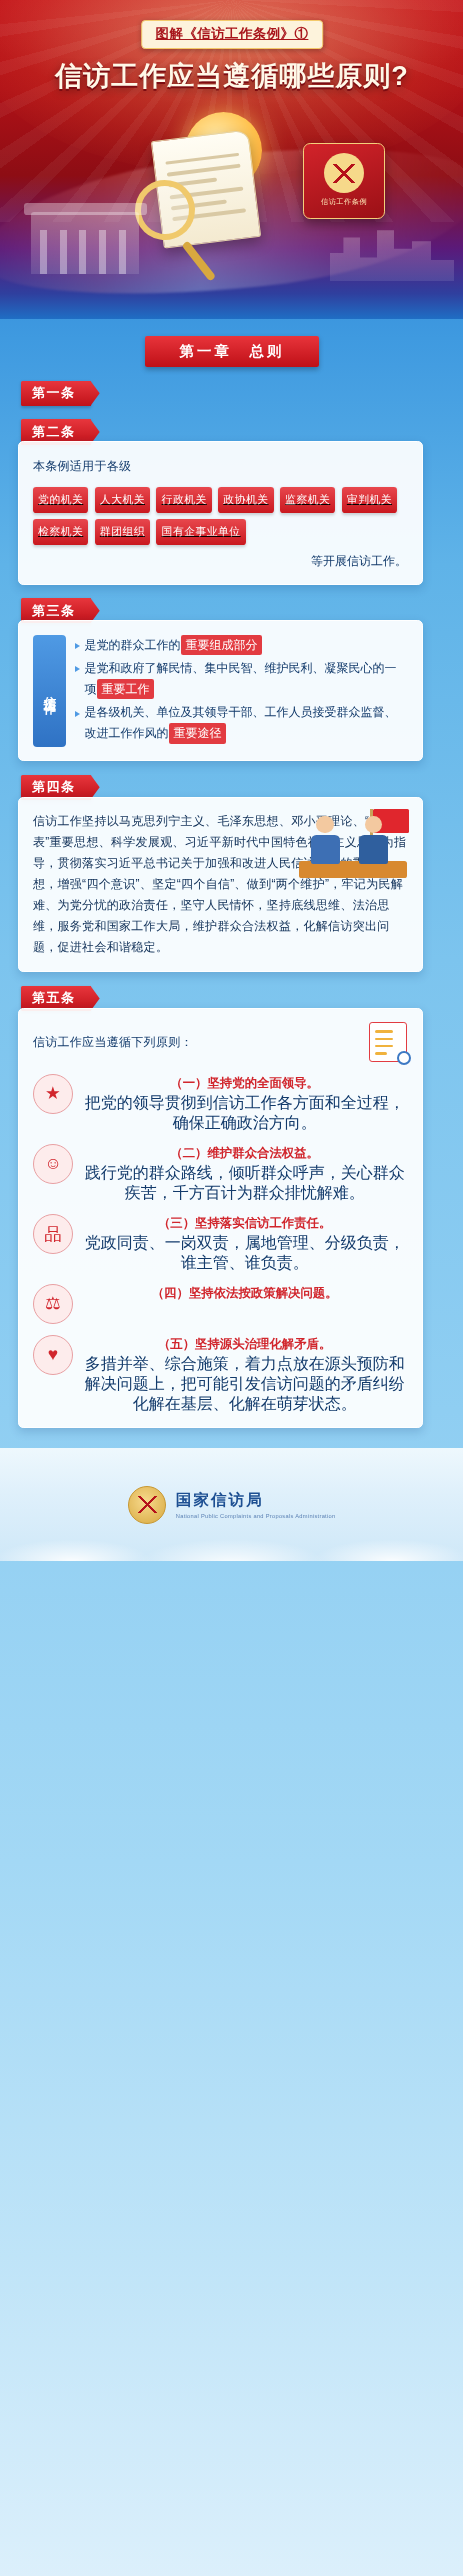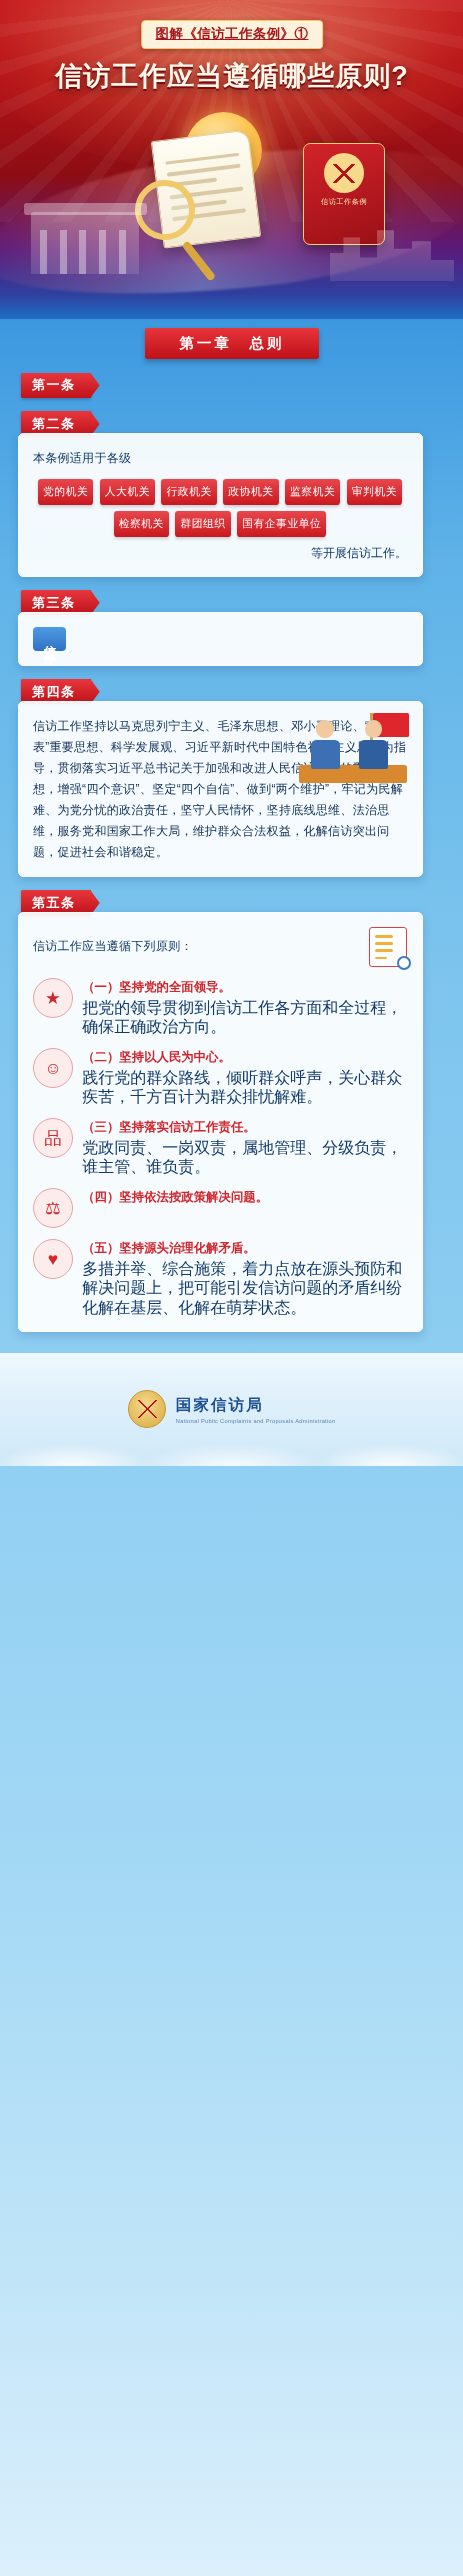--- a/index.html
+++ b/index.html
@@ -99,21 +99,21 @@
     border: 6.7px solid #f0c96b; border-radius: 50%;
     background: rgba(255,255,255,.22);
     transform: rotate(10deg);
   }
   .magnifier::after {
     content: ""; position: absolute; left: 49px; top: 49px;
     width: 46px; height: 8.2px; border-radius: 4.1px; background: #d8a83f;
     transform: rotate(42deg); transform-origin: left center;
   }
   .emblem-badge {
-    position: absolute; left: 303px; top: 40px; width: 82px; height: 102px;
+    position: absolute; left: 303px; top: 40px; width: 82px; height: 76px;
     border-radius: 7.2px;
     background: linear-gradient(160deg, #d2232a, #9b1016);
     border: 1.5px solid #f4d07a;
     box-shadow: 0 4.1px 10.3px rgba(0,0,0,.35);
     text-align: center;
     color: #ffe9b8;
   }
   .emblem-circle {
     margin: 9.3px auto 4.1px; width: 40px; height: 40px; border-radius: 50%;
     background: #f6d98a; position: relative;
@@ -147,21 +147,21 @@
     background:
       linear-gradient(180deg, rgba(255,255,255,.28), rgba(255,255,255,.10));
     clip-path: polygon(0 100%, 0 55%, 13.4px 55%, 13.4px 30%, 30px 30%, 30px 62%, 47px 62%, 47px 18%, 64px 18%, 64px 48%, 82px 48%, 82px 36%, 101px 36%, 101px 66%, 124px 66%, 124px 100%);
   }
   
   .chapter-wrap {
     margin: 0 auto;
     width: 440px;
     display: flex;
     justify-content: center;
-    padding-top: 9px;
+    padding-top: 17px;
   }
   .chapter-banner {
     position: relative;
     background: linear-gradient(180deg, #e8343b, #bf1017);
     color: #fff;
     font-size: 14.4px;
     font-weight: bold;
     letter-spacing: 3.1px;
     padding: 6.2px 35px;
     border-radius: 2.1px;
@@ -238,21 +238,22 @@
   }
   .ill-pen {
     position: absolute; right: 4.1px; top: 58px; width: 8.2px; height: 38px;
     background: linear-gradient(180deg, #4f8fd6, #2f6cb0);
     border-radius: 2.1px; transform: rotate(22deg);
   }
 
   
   .org-grid {
     display: flex; flex-wrap: wrap; gap: 6.2px; margin: 10.3px 0 8.2px;
-    justify-content: center;
+    justify-content: flex-start;
+    text-decoration: underline;
   }
   .org-item {
     flex: 0 0 auto;
     min-width: 49px;
     text-align: center;
     color: #fff;
     font-size: 10.8px;
     line-height: 15.5px;
     padding: 5.2px 5.2px;
     border-radius: 3.1px;
@@ -322,21 +323,21 @@
   .principle {
     display: flex; gap: 9.3px; align-items: flex-start;
     margin-top: 11.3px;
   }
   .p-icon {
     flex: 0 0 40px; width: 40px; height: 40px; border-radius: 50%;
     background: #fdecec; border: 1.5px solid #e8a0a3;
     display: flex; align-items: center; justify-content: center;
     color: #d1262d; font-size: 17.5px;
   }
-  .p-body { flex: 1; }
+  .p-body { flex: 1; text-align: center; }
   .p-title {
     font-size: 12.4px; color: #d1262d; font-weight: bold; line-height: 18.5px; margin-bottom: 1px;
   }
   .p-text { font-size: 16px; line-height: 19.6px; color: #123a6b; }
 
   
   .a6-ill { position: absolute; right: 10.3px; bottom: 8.2px; width: 72px; height: 62px; }
   .a6-person { position: absolute; right: 5.2px; bottom: 0; width: 37px; }
   .a6-person .h { width: 21.6px; height: 21.6px; border-radius: 50%; background: #f7cfa7; margin: 0 auto 2.1px; position: relative; }
   .a6-person .h::before { content:""; position:absolute; left:1px; top:-2.1px; width:19.6px; height:10.3px; background:#3a3a44; border-radius: 9.8px 9.8px 0 0; }
@@ -436,20 +437,31 @@
       </div>
       <div class="org-note">等开展信访工作。</div>
     </div>
   </div>
 
   <div class="section">
     <div class="art-label">第三条</div>
     <div class="card">
       <div class="a3-row">
         <div class="a3-tag">信访工作</div>
+        <div class="a3-list">
+          <div class="a3-item">
+            <span>是党的群众工作的</span><span class="hl">重要组成部分</span>
+          </div>
+          <div class="a3-item">
+            <span>是党和政府了解民情、集中民智、维护民利、凝聚民心的一项</span><span class="hl">重要工作</span>
+          </div>
+          <div class="a3-item">
+            <span>是各级机关、单位及其领导干部、工作人员接受群众监督、改进工作作风的</span><span class="hl">重要途径</span>
+          </div>
+        </div>
       </div>
     </div>
   </div>
 
   <div class="section">
     <div class="art-label">第四条</div>
     <div class="card">
       <div class="a4-ill">
         <div class="a4-flag"></div>
         <div class="a4-desk"></div>
@@ -484,21 +496,21 @@
         <div class="p-icon">★</div>
         <div class="p-body">
           <div class="p-title">（一）坚持党的全面领导。</div>
           <div class="p-text">把党的领导贯彻到信访工作各方面和全过程，确保正确政治方向。</div>
         </div>
       </div>
 
       <div class="principle">
         <div class="p-icon">☺</div>
         <div class="p-body">
-          <div class="p-title">（二）坚持以人民为中心。</div>
+          <div class="p-title">（二）维护群众合法权益。</div>
           <div class="p-text">践行党的群众路线，倾听群众呼声，关心群众疾苦，千方百计为群众排忧解难。</div>
         </div>
       </div>
 
       <div class="principle">
         <div class="p-icon">品</div>
         <div class="p-body">
           <div class="p-title">（三）坚持落实信访工作责任。</div>
           <div class="p-text">党政同责、一岗双责，属地管理、分级负责，谁主管、谁负责。</div>
         </div>

